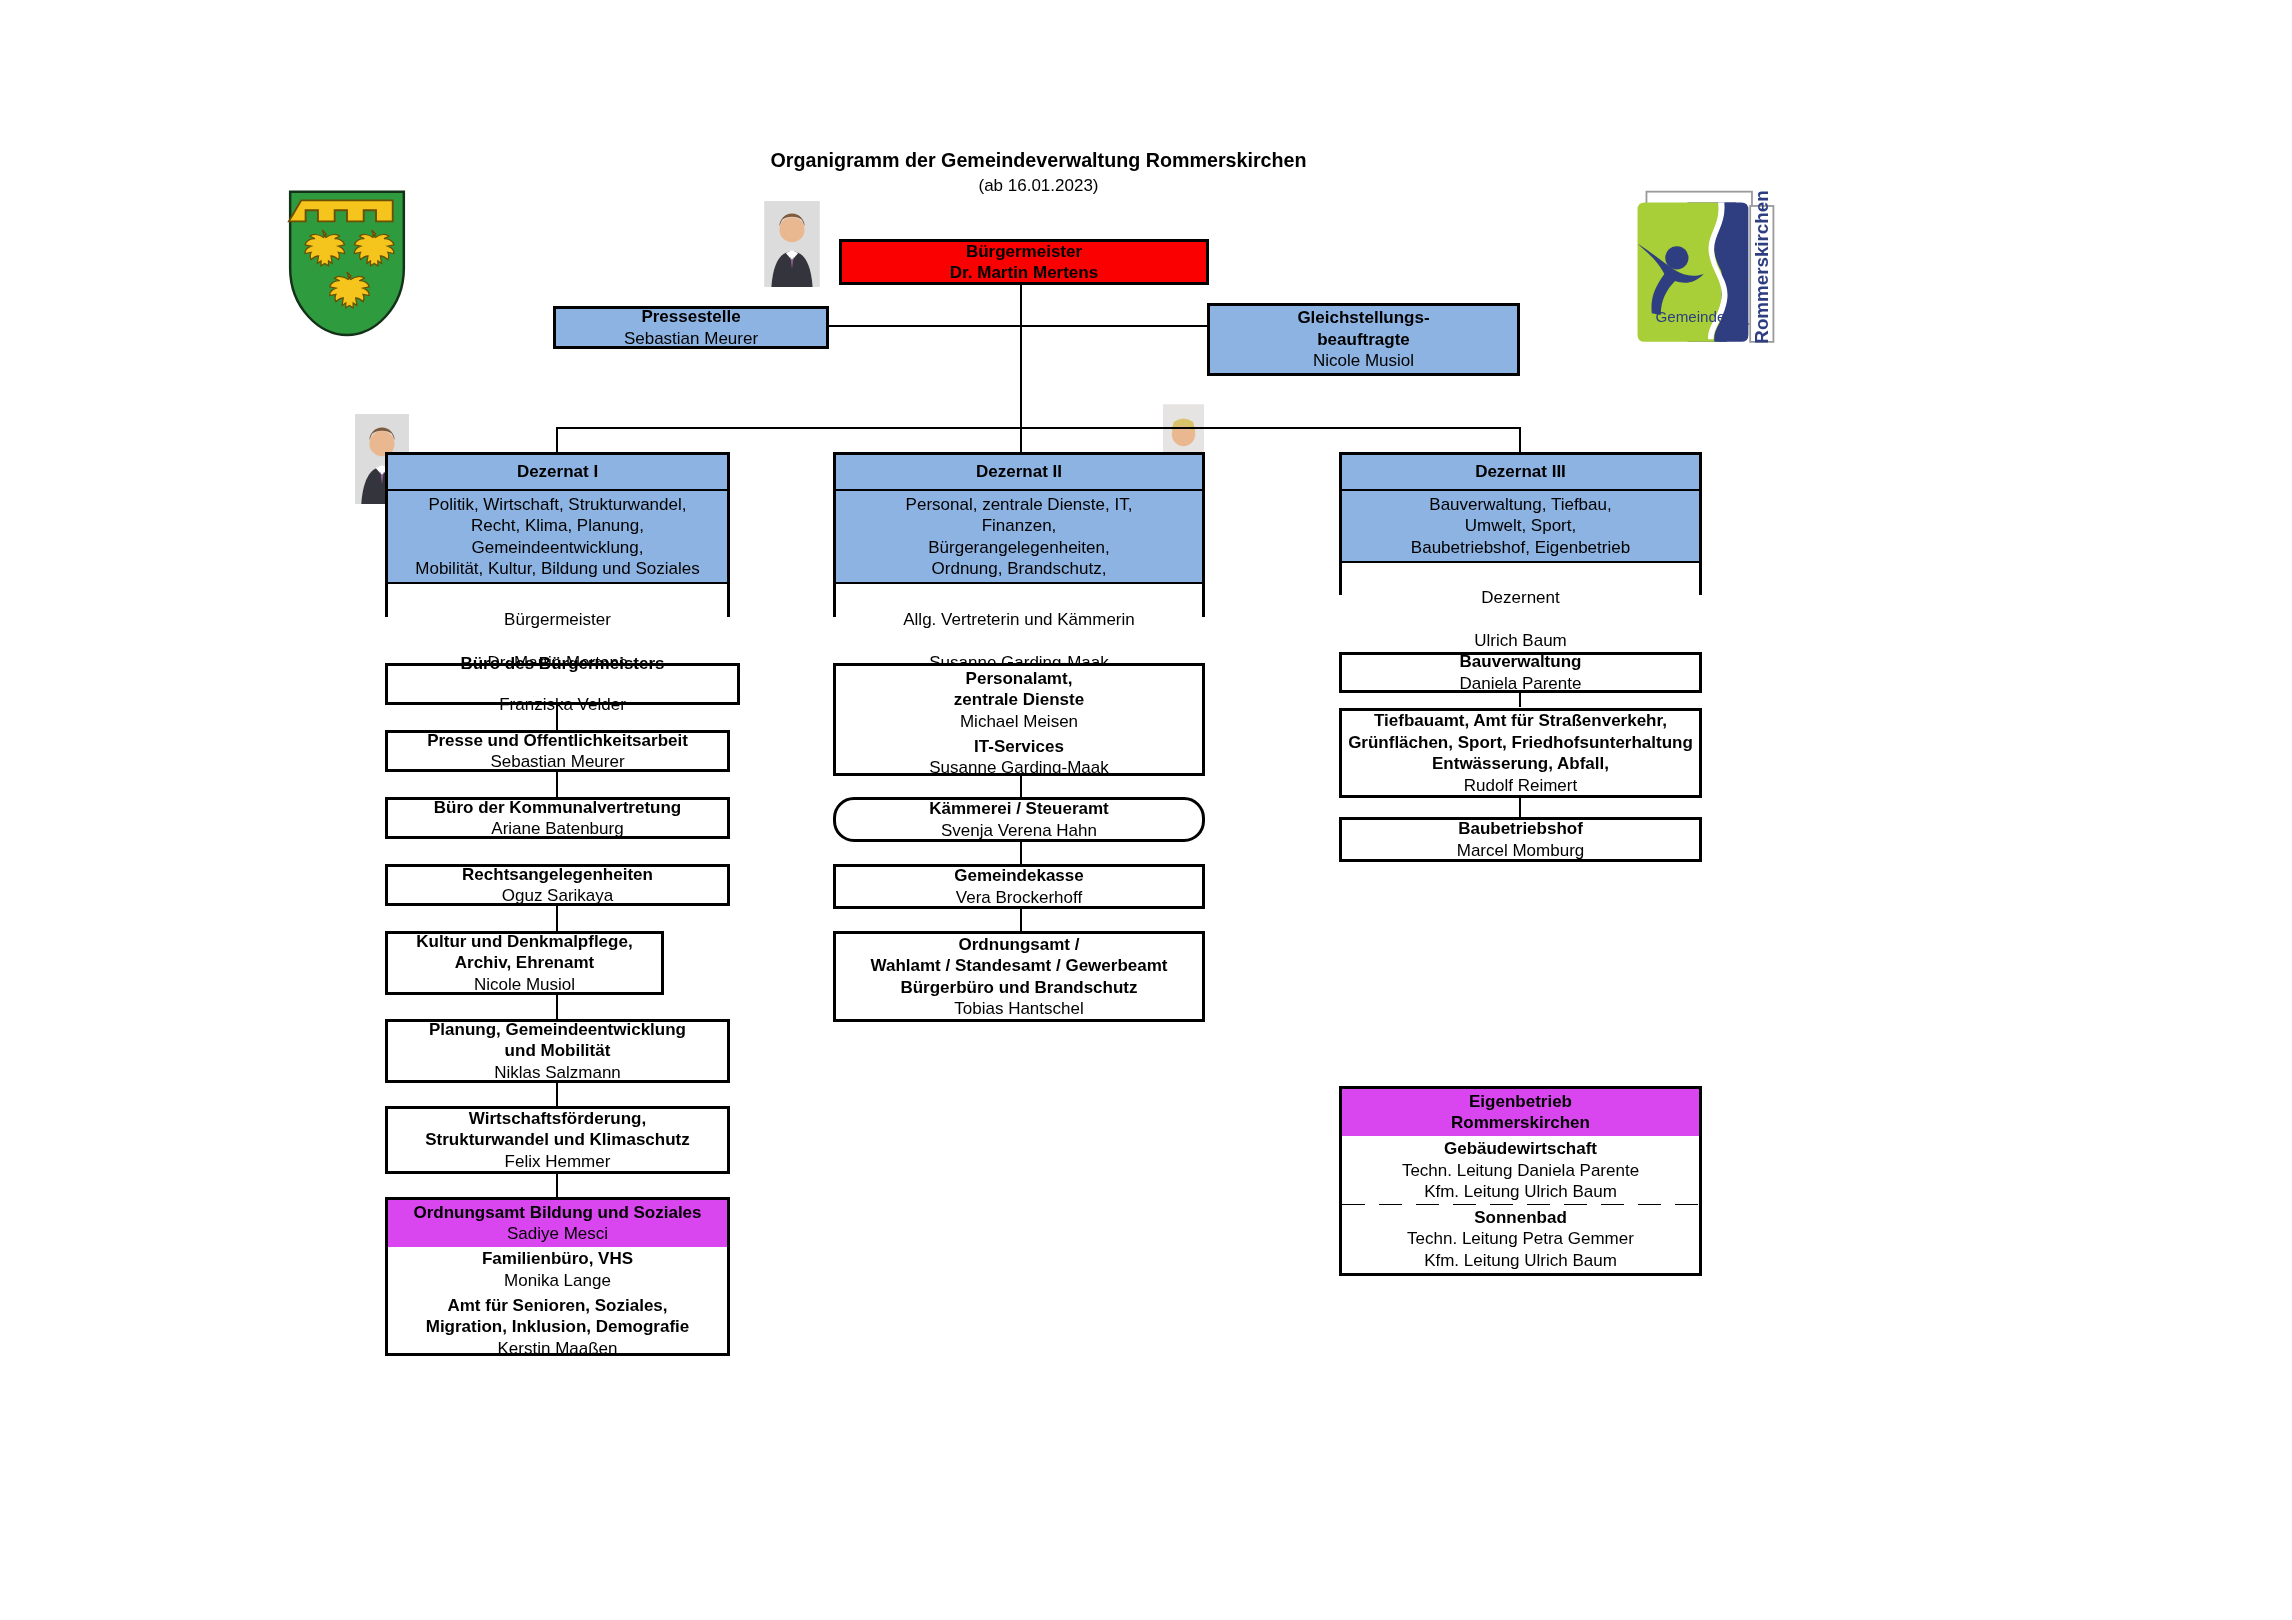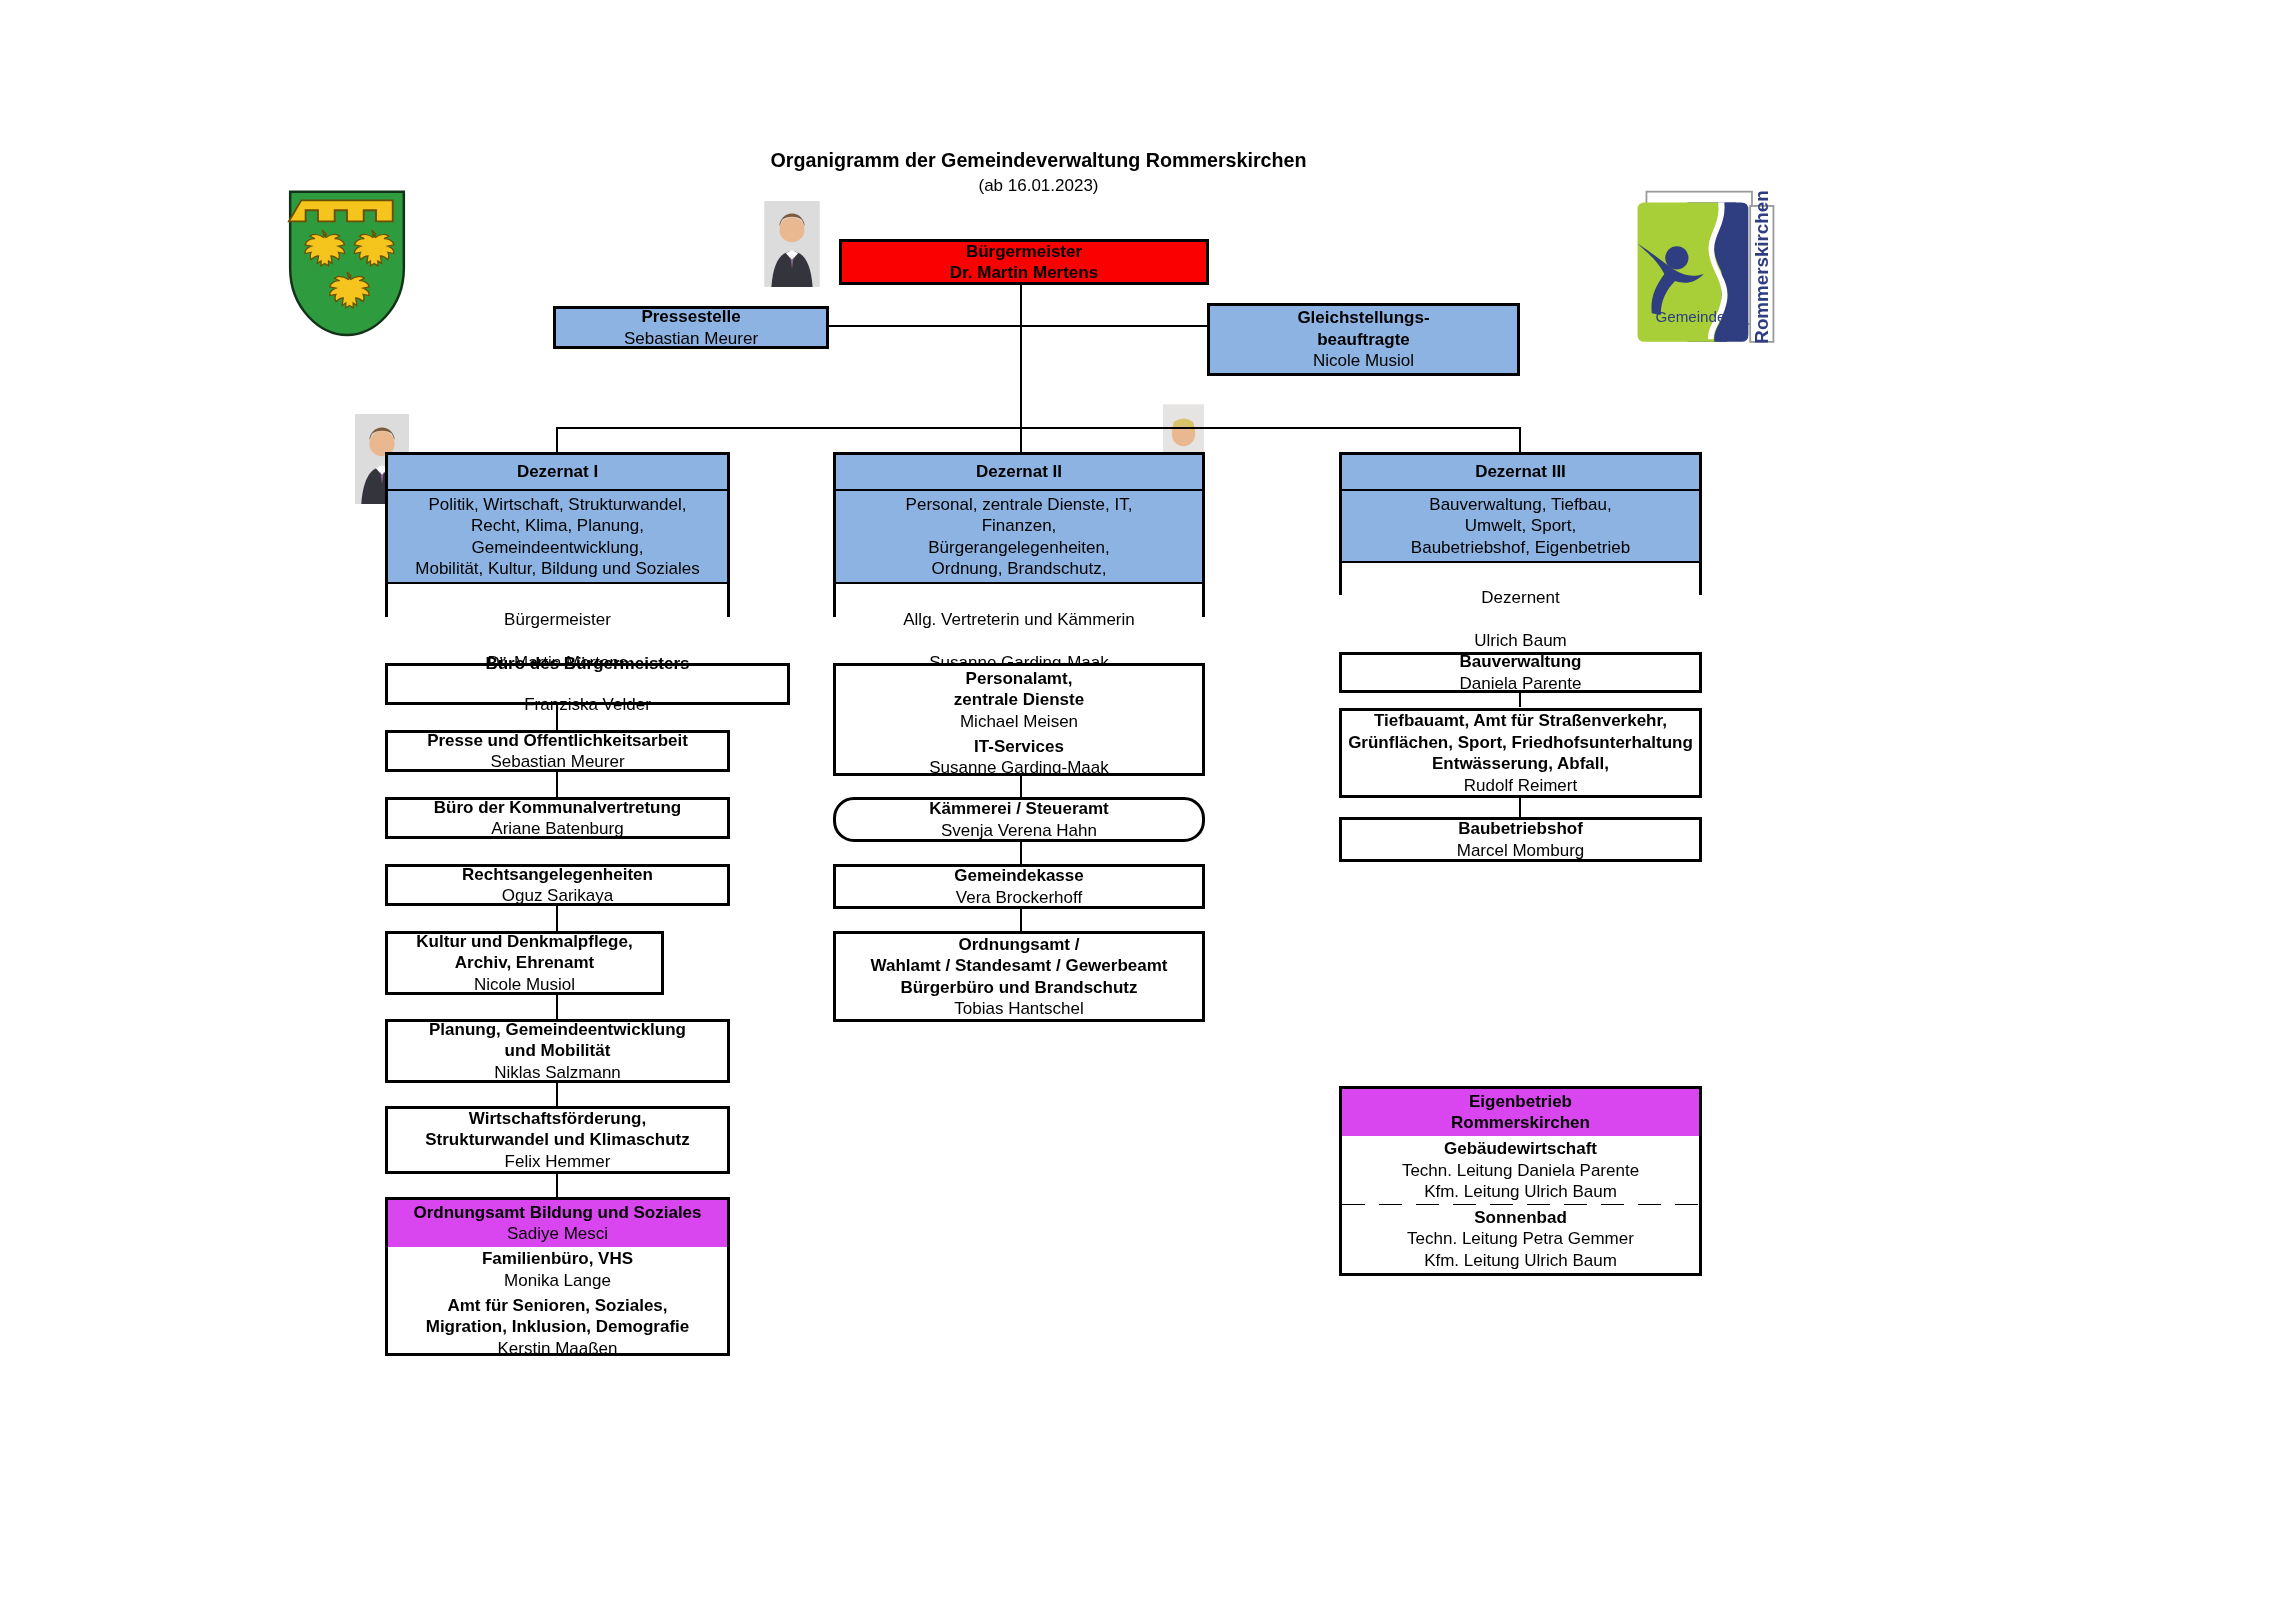--- a/index.html
+++ b/index.html
@@ -154,21 +154,21 @@
     <div class="hdr">Dezernat III</div>
     <div class="remit r">Bauverwaltung, Tiefbau,
 Umwelt, Sport,
 Baubetriebshof, Eigenbetrieb</div>
     <div class="leader">
       <div class="r">Dezernent</div>
       <div class="r">Ulrich Baum</div>
     </div>
   </div>
 
-  <div class="box" style="left:385px;top:663px;width:405px;height:42px;gap:20px;">
+  <div class="box" style="left:385px;top:663px;width:355px;height:42px;gap:20px;">
     <div class="b">Büro des Bürgermeisters</div>
     <div class="r">Franziska Velder</div>
   </div>
   <div class="box" style="left:385px;top:730px;width:345px;height:42px;">
     <div class="b">Presse und Öffentlichkeitsarbeit</div>
     <div class="r">Sebastian Meurer</div>
   </div>
   <div class="box" style="left:385px;top:797px;width:345px;height:42px;">
     <div class="b">Büro der Kommunalvertretung</div>
     <div class="r">Ariane Batenburg</div>

